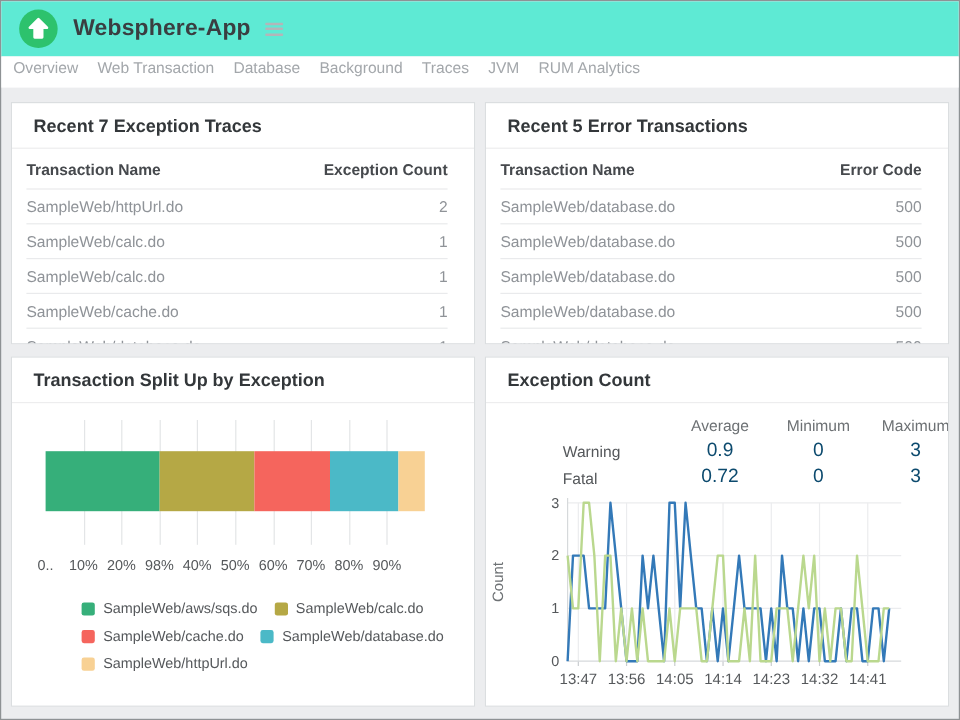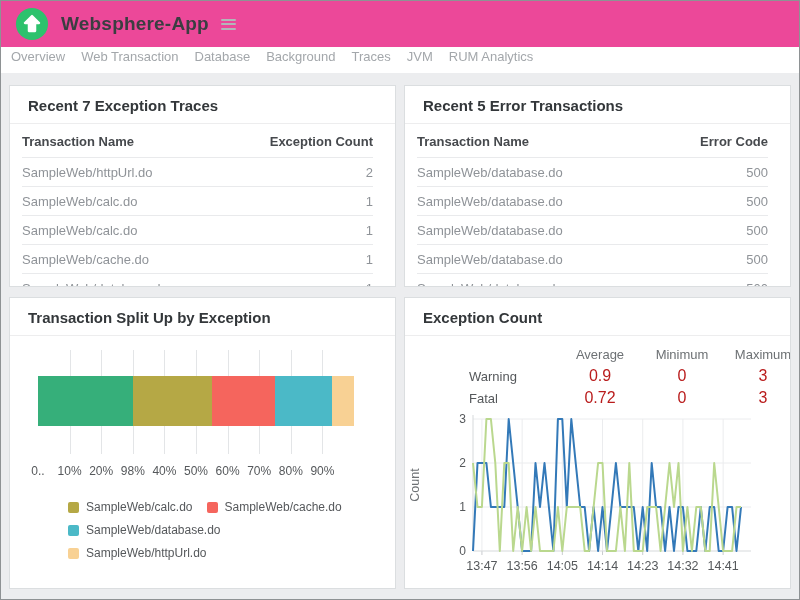--- a/index.html
+++ b/index.html
@@ -1,20 +1,20 @@
 <!DOCTYPE html>
 <html><head>
 <meta charset="utf-8">
 <style>
   * { margin:0; padding:0; box-sizing:border-box; }
   body { background:#fff; font-family:"Liberation Sans", sans-serif; }
   .frame { width:800px; height:600px; border:1px solid #8e9294; background:#ecedef; overflow:hidden; position:relative; }
 
   
-  .app-header { background:#ec4899; height:46px; display:flex; align-items:center; padding-left:14px; }
+  .app-header { background:#5eead4; height:46px; display:flex; align-items:center; padding-left:14px; }
   .app-icon { width:34px; height:34px; flex:0 0 34px; }
   .app-title { font-size:19px; font-weight:bold; color:#3a3e41; margin-left:12px; letter-spacing:.2px; }
   .hamburger { margin-left:12px; display:flex; flex-direction:column; justify-content:space-between; width:15px; height:11px; cursor:pointer; }
   .hamburger i { display:block; height:2px; background:#b3b6b9; border-radius:1px; }
 
   
   .tab-bar { background:#fff; height:26px; display:flex; align-items:flex-start; padding-left:2px; }
   .tab { font-size:13px; color:#a3a7ab; padding:2px 8px 6px; height:26px; cursor:pointer; white-space:nowrap; }
   .tab.active { color:#232629; font-weight:bold; border-bottom:3px solid #7f8florida486; border-bottom:3px solid #7f8486; }
 
@@ -27,21 +27,21 @@
   .ttable { margin:2px 22px 0 12px; }
   .trow { display:flex; justify-content:space-between; align-items:center; height:29px; border-bottom:1px solid #e9eaec; font-size:13px; color:#8f9398; }
   .trow.thead { height:32px; font-weight:bold; color:#46494d; }
   .col-name { text-align:left; }
   .col-val { text-align:right; }
 
   
   .stats { display:grid; grid-template-columns:1fr 88px 76px 86px; margin:6px -16px 0 64px; align-items:center; }
   .stats .shead { font-size:13px; color:#6d7174; text-align:center; padding:5px 0 3px; }
   .stats .slabel { font-size:13px; color:#55585b; padding:3px 0; }
-  .stats .sval { font-size:16px; color:#b91c1c; text-align:center; padding:2px 0; }
+  .stats .sval { font-size:16px; color:#0c4a6e; text-align:center; padding:2px 0; }
 
   
   .hbar-plot { position:relative; margin:14px 20px 0 28px; height:104px; width:316px; }
   .hbar-grid { position:absolute; top:0; bottom:0; width:1px; background:#e3e5e7; }
   .hbar { position:absolute; top:26px; height:50px; left:0; right:0; display:flex; }
   .hbar-seg { height:100%; }
   .hbar-labels { position:relative; margin-left:28px; width:316px; height:20px; margin-top:10px; }
   .hbar-label { position:absolute; transform:translateX(-50%); font-size:12px; color:#55585b; white-space:nowrap; }
   .legend { display:flex; flex-wrap:wrap; margin:16px 10px 0 58px; }
   .legend-item { display:flex; align-items:center; margin:0 14px 9px 0; cursor:pointer; }
@@ -171,20 +171,24 @@
           <span class="hbar-label" style="left: 20%;">20%</span>
           <span class="hbar-label" style="left: 30%;">98%</span>
           <span class="hbar-label" style="left: 40%;">40%</span>
           <span class="hbar-label" style="left: 50%;">50%</span>
           <span class="hbar-label" style="left: 60%;">60%</span>
           <span class="hbar-label" style="left: 70%;">70%</span>
           <span class="hbar-label" style="left: 80%;">80%</span>
           <span class="hbar-label" style="left: 90%;">90%</span>
         </div>
       <div class="legend">
+          <div class="legend-item">
+            <span class="legend-swatch" style="background: rgb(54, 175, 122);"></span>
+            <span class="legend-label">SampleWeb/aws/sqs.do</span>
+          </div>
           <div class="legend-item">
             <span class="legend-swatch" style="background: rgb(181, 168, 69);"></span>
             <span class="legend-label">SampleWeb/calc.do</span>
           </div>
           <div class="legend-item">
             <span class="legend-swatch" style="background: rgb(245, 101, 93);"></span>
             <span class="legend-label">SampleWeb/cache.do</span>
           </div>
           <div class="legend-item">
             <span class="legend-swatch" style="background: rgb(75, 185, 199);"></span>

